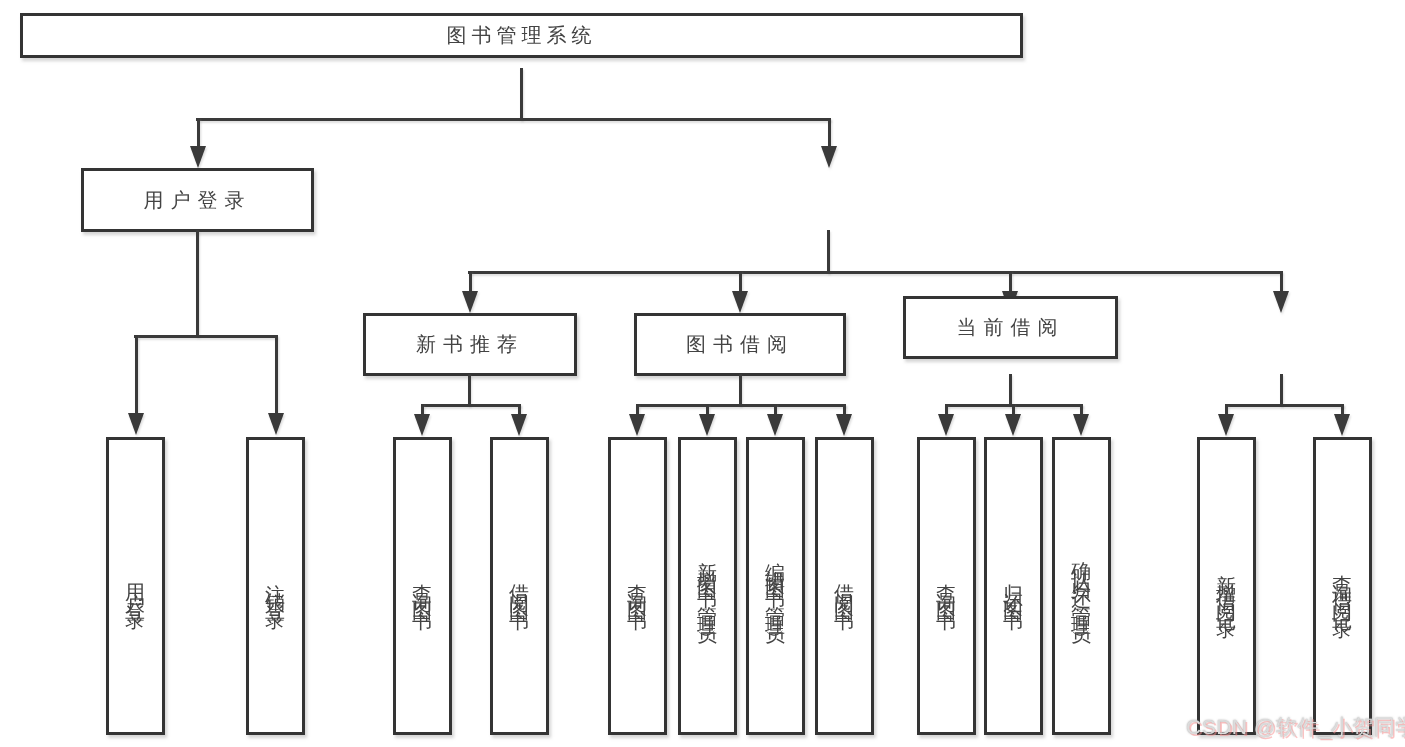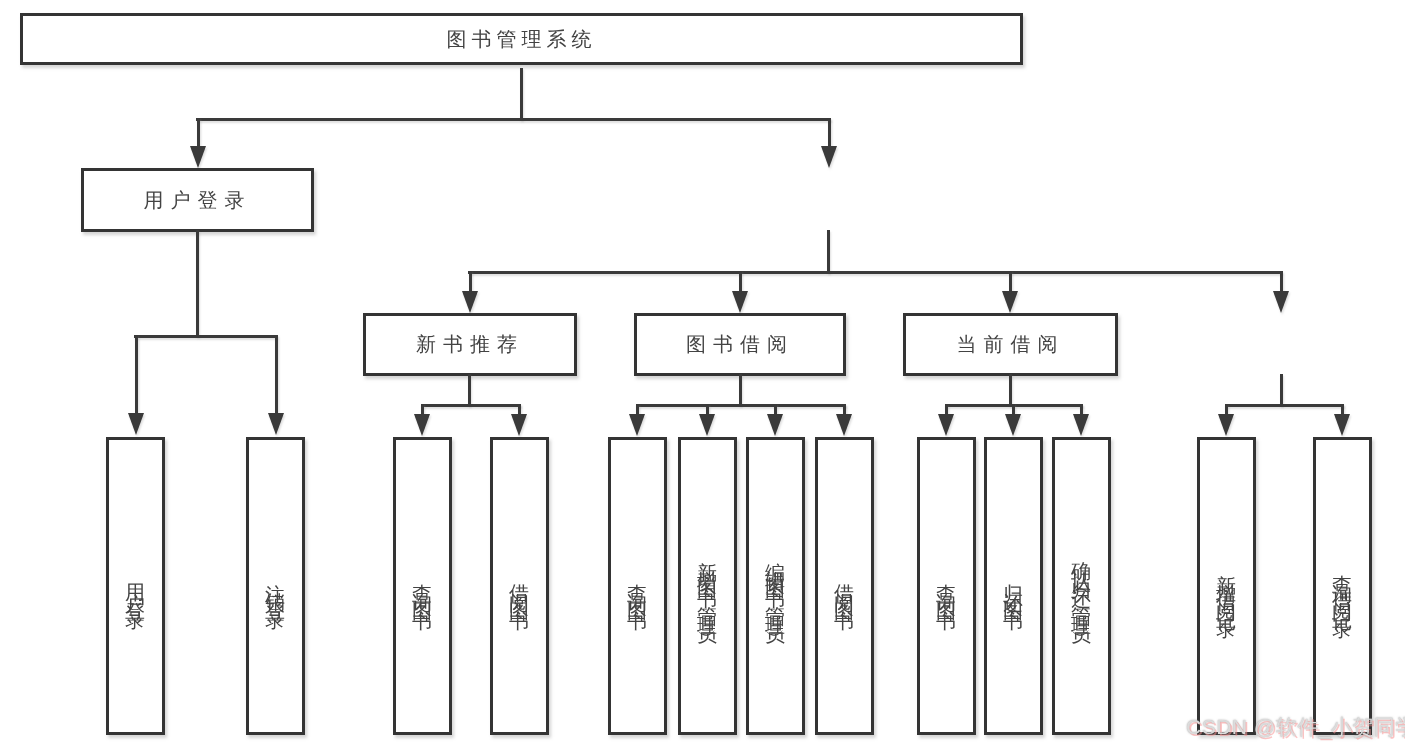--- a/index.html
+++ b/index.html
@@ -33,21 +33,21 @@
     font-size:21px;letter-spacing:0.5px;white-space:nowrap;
     color:#dcdcdc;
     text-shadow:2px 2px 0 rgba(250,150,150,0.55), 0 0 2px rgba(125,125,125,0.75);
   }
 </style>
 </head>
 <body>
 
 <div class="canvas">
 
-  <div class="box hbox title" style="left:20px;top:13px;width:1003px;height:52px">
+  <div class="box hbox title" style="left:20px;top:13px;width:1003px;height:45px">
     <span>图书管理系统</span>
   </div>
 
   <div class="vline" style="left:520px;top:68px;height:52px"></div>
   <div class="hline" style="left:196px;top:118px;width:635px"></div>
   <div class="arrow" style="left:190px;top:118px;height:50px">
     <div class="stem"></div>
     <div class="head"></div>
   </div>
   <div class="arrow" style="left:821px;top:118px;height:50px">
@@ -88,21 +88,21 @@
     <div class="stem"></div>
     <div class="head"></div>
   </div>
 
   <div class="box hbox" style="left:363px;top:313px;width:214px;height:63px">
     <span>新书推荐</span>
   </div>
   <div class="box hbox" style="left:634px;top:313px;width:212px;height:63px">
     <span>图书借阅</span>
   </div>
-  <div class="box hbox" style="left:903px;top:313px;width:215px;height:63px">
+  <div class="box hbox" style="left:903px;top:296px;width:215px;height:63px">
     <span>当前借阅</span>
   </div>
 
   <div class="vline" style="left:468px;top:374px;height:32px"></div>
   <div class="hline" style="left:421px;top:404px;width:100px"></div>
   <div class="arrow" style="left:414px;top:404px;height:32px">
     <div class="stem"></div>
     <div class="head"></div>
   </div>
   <div class="arrow" style="left:511px;top:404px;height:32px">

